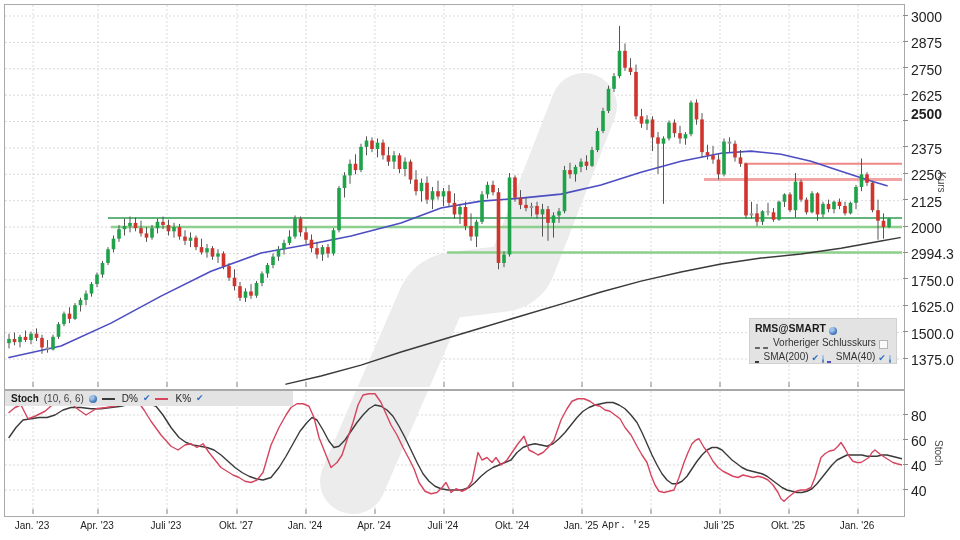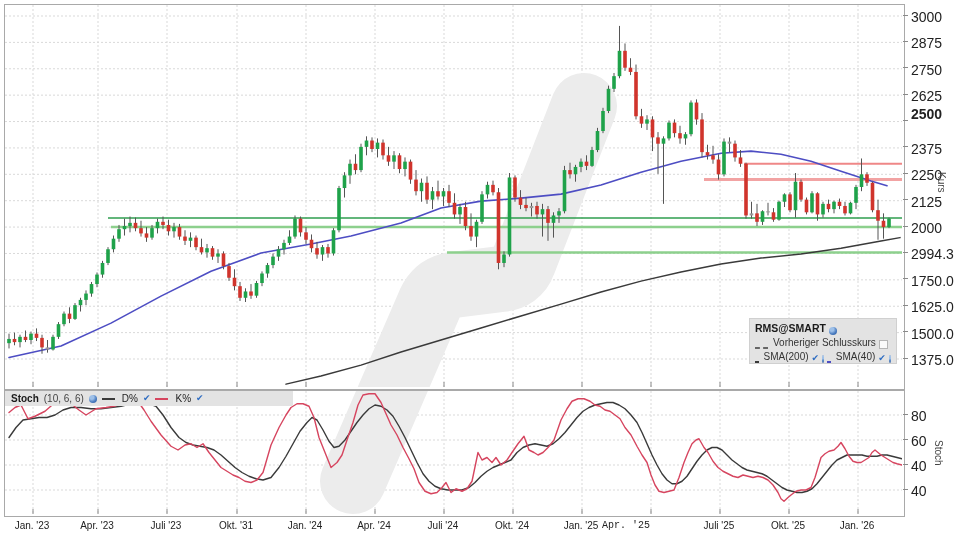--- a/index.html
+++ b/index.html
@@ -490,21 +490,21 @@
       <div class="axis-label" style="left: 911px; top: 458px;">40</div>
       <div class="tickdash" style="left: 903px; top: 438.5px;"></div>
       <div class="axis-label" style="left: 911px; top: 433px;">60</div>
       <div class="tickdash" style="left: 903px; top: 413.5px;"></div>
       <div class="axis-label" style="left: 911px; top: 408px;">80</div>
     </div>
   <div id="x-axis">
       <div class="xlabel" style="left: 32px;">Jan. '23</div>
       <div class="xlabel" style="left: 97px;">Apr. '23</div>
       <div class="xlabel" style="left: 166px;">Juli '23</div>
-      <div class="xlabel" style="left: 236px;">Okt. '31</div>
+      <div class="xlabel" style="left: 236px;">Okt. '27</div>
       <div class="xlabel" style="left: 305px;">Jan. '24</div>
       <div class="xlabel" style="left: 374px;">Apr. '24</div>
       <div class="xlabel" style="left: 443px;">Juli '24</div>
       <div class="xlabel" style="left: 512px;">Okt. '24</div>
       <div class="xlabel" style="left: 581px;">Jan. '25</div>
       <div class="xlabel" style="left: 626px; font-family: Liberation Mono, monospace;">Apr. '25</div>
       <div class="xlabel" style="left: 719px; text-align: center;">Juli '25</div>
       <div class="xlabel" style="left: 788px;">Okt. '25</div>
       <div class="xlabel" style="left: 857px;">Jan. '26</div>
     </div>

